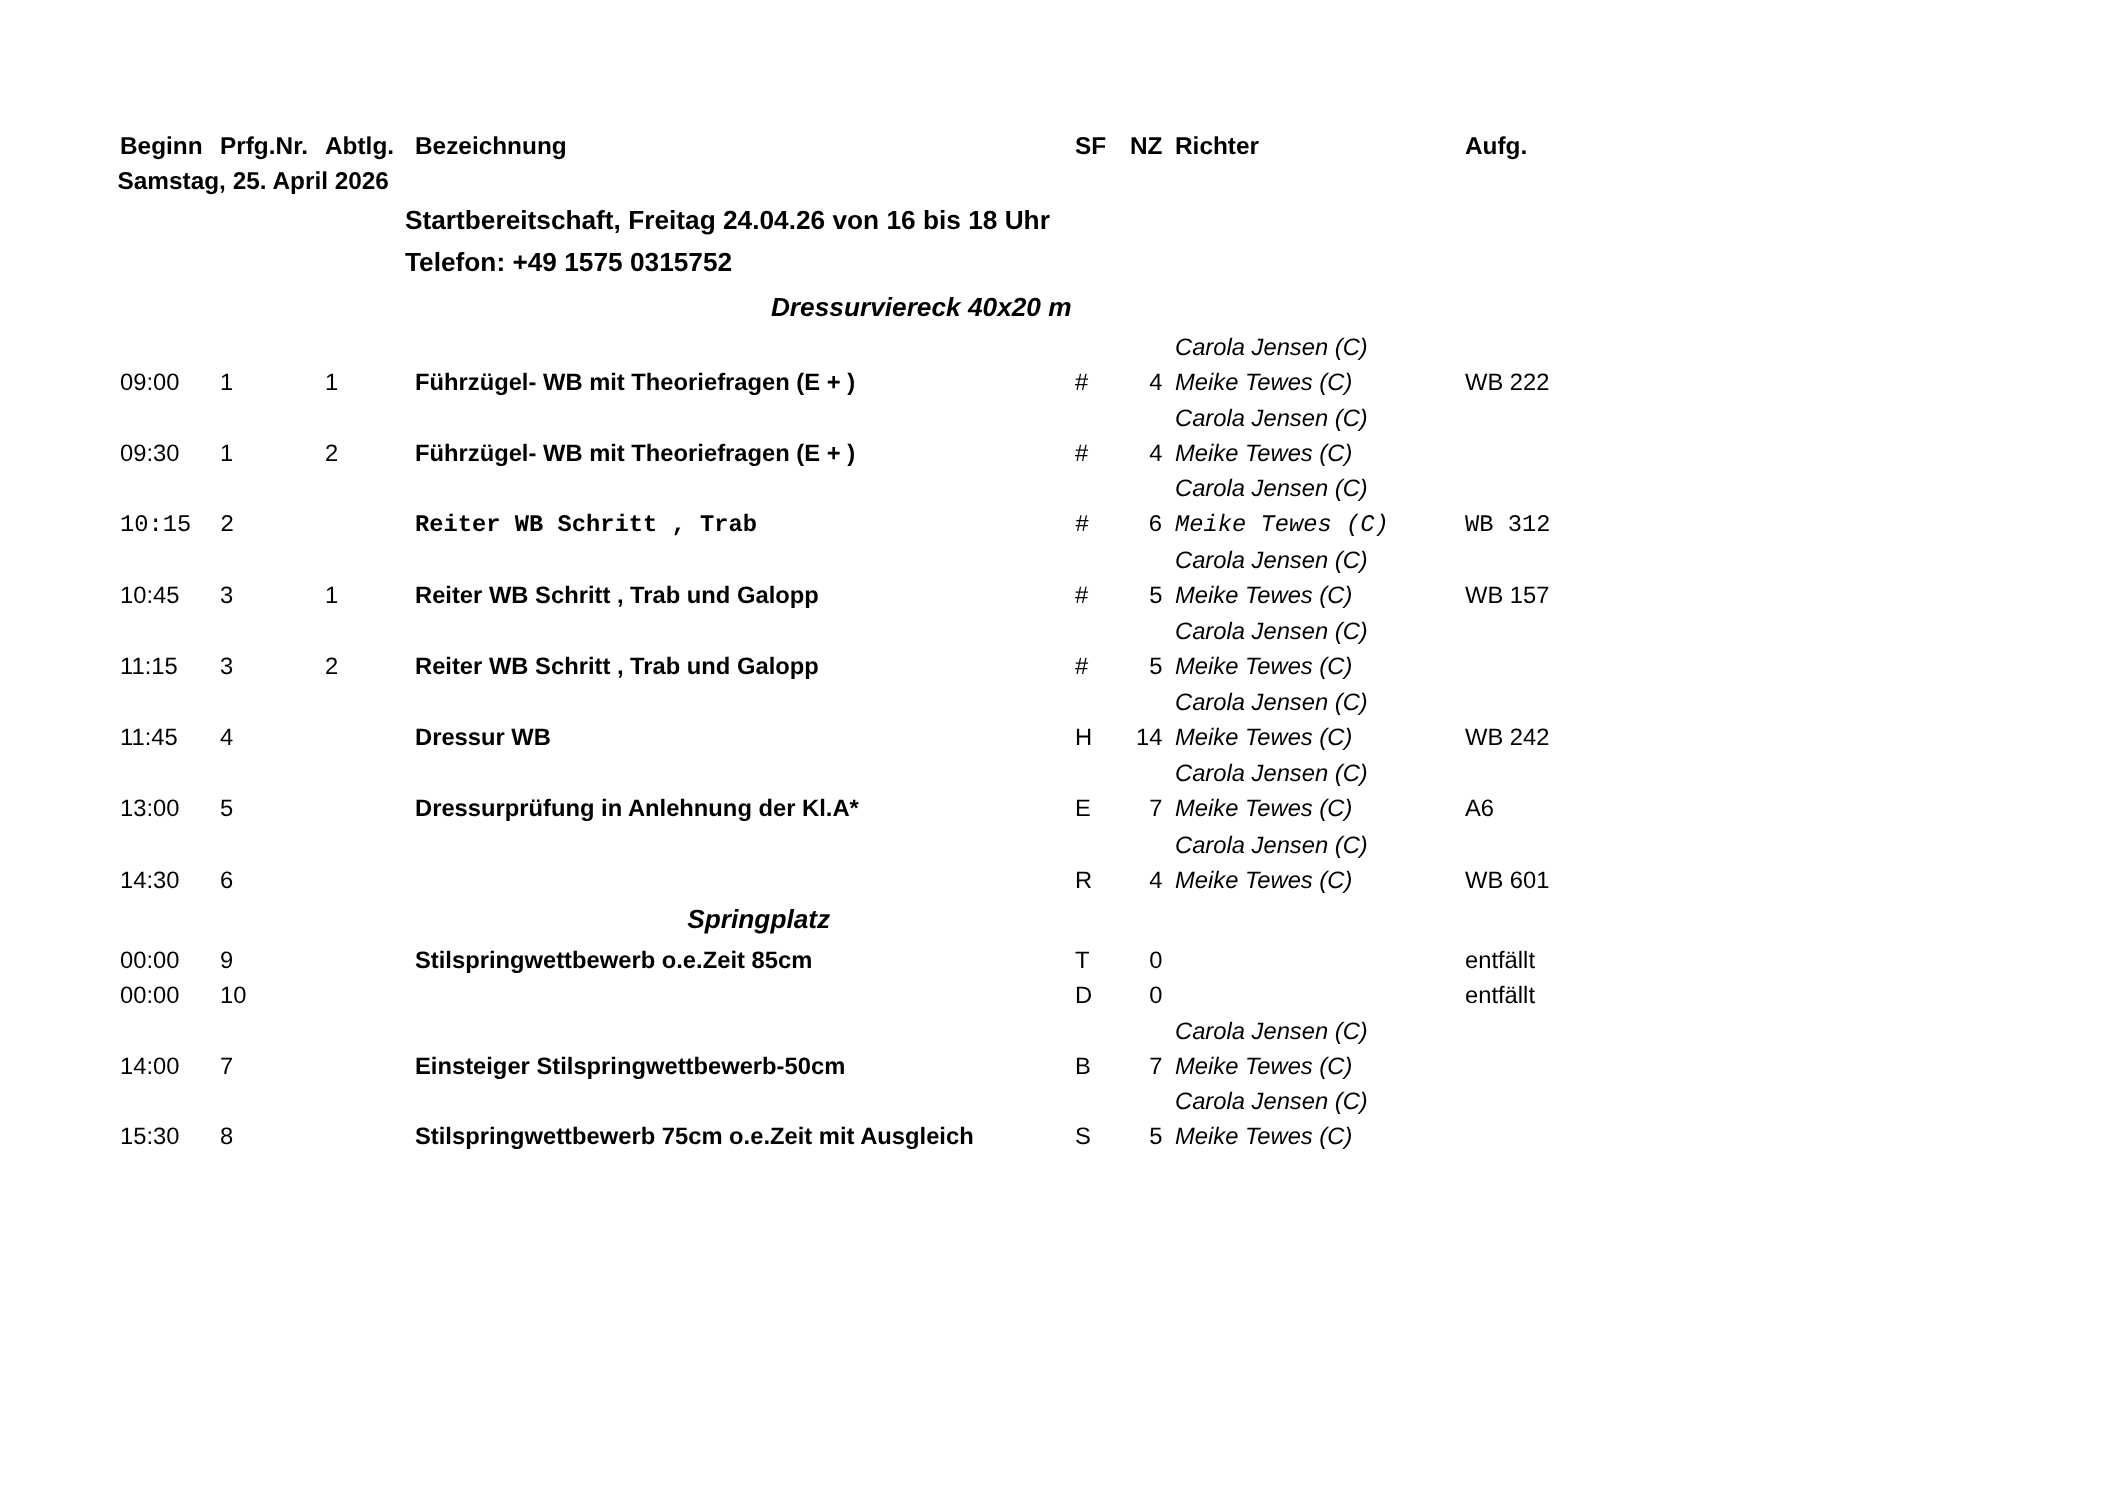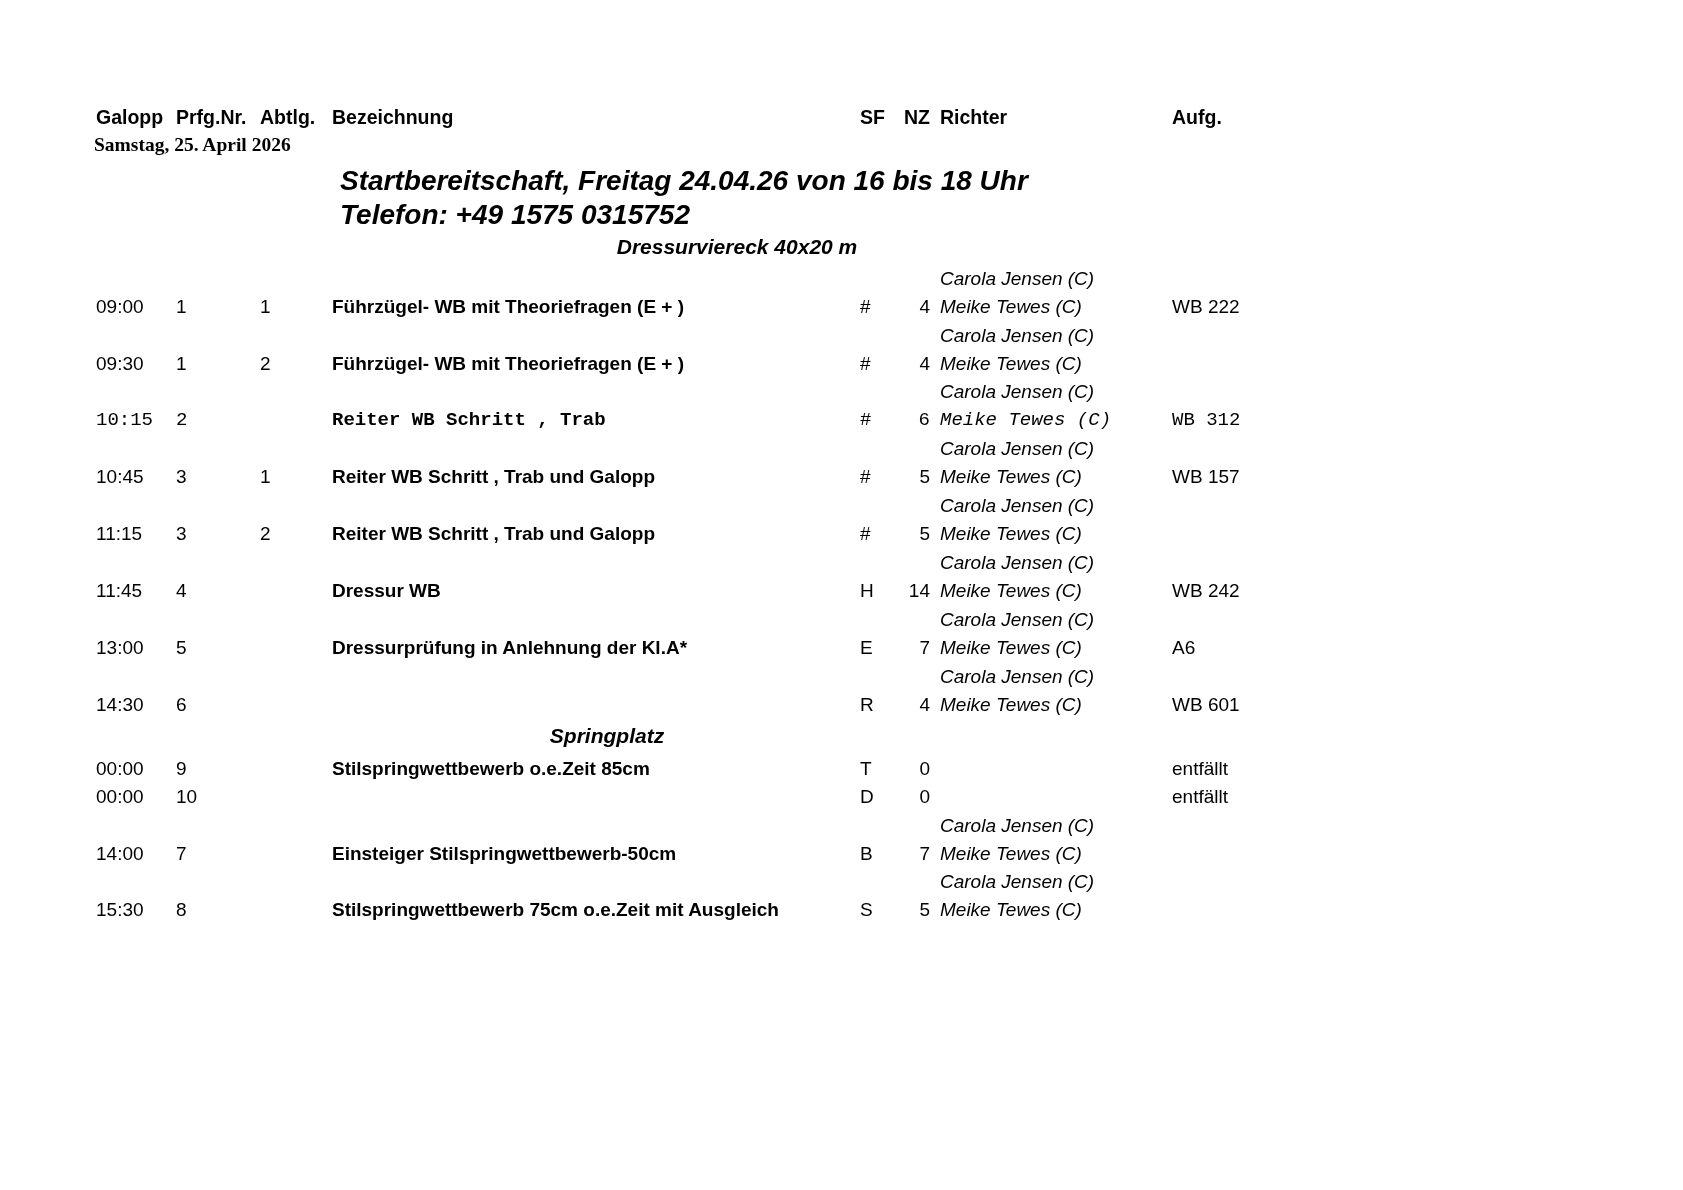--- a/index.html
+++ b/index.html
@@ -46,31 +46,29 @@
     left: 0; top: 132px;
     width: 1683px; height: 26px;
     font-size: 19.5px;
     font-weight: bold;
     line-height: 26px;
   }
   .date-line {
     position: absolute;
     left: 94px;
     white-space: nowrap;
-    font-family: Liberation Serif, serif;
   }
 
   
   .info-line {
     position: absolute;
-    left: 340px;
-    font-size: 28px;
-    font-weight: bold;
-    white-space: nowrap;
-    font-style: italic;
+    left: 324px;
+    font-size: 21px;
+    font-weight: bold;
+    white-space: nowrap;
   }
   .venue-line {
     position: absolute;
     font-size: 21px;
     font-weight: bold;
     font-style: italic;
     white-space: nowrap;
     text-align: center;
   }
 
@@ -92,21 +90,21 @@
     white-space: nowrap;
   }
   .nowrap { white-space: nowrap; }
 </style>
 </head>
 <body>
 
 <div class="page">
 
   <div class="header-row">
-    <span class="col-beginn">Galopp</span>
+    <span class="col-beginn">Beginn</span>
     <span class="col-prfgnr">Prfg.Nr.</span>
     <span class="col-abtlg">Abtlg.</span>
     <span class="col-bez">Bezeichnung</span>
     <span class="col-sf">SF</span>
     <span class="col-nz">NZ</span>
     <span class="col-richter">Richter</span>
     <span class="col-aufg">Aufg.</span>
   </div>
 
   <div class="subheader-row">

